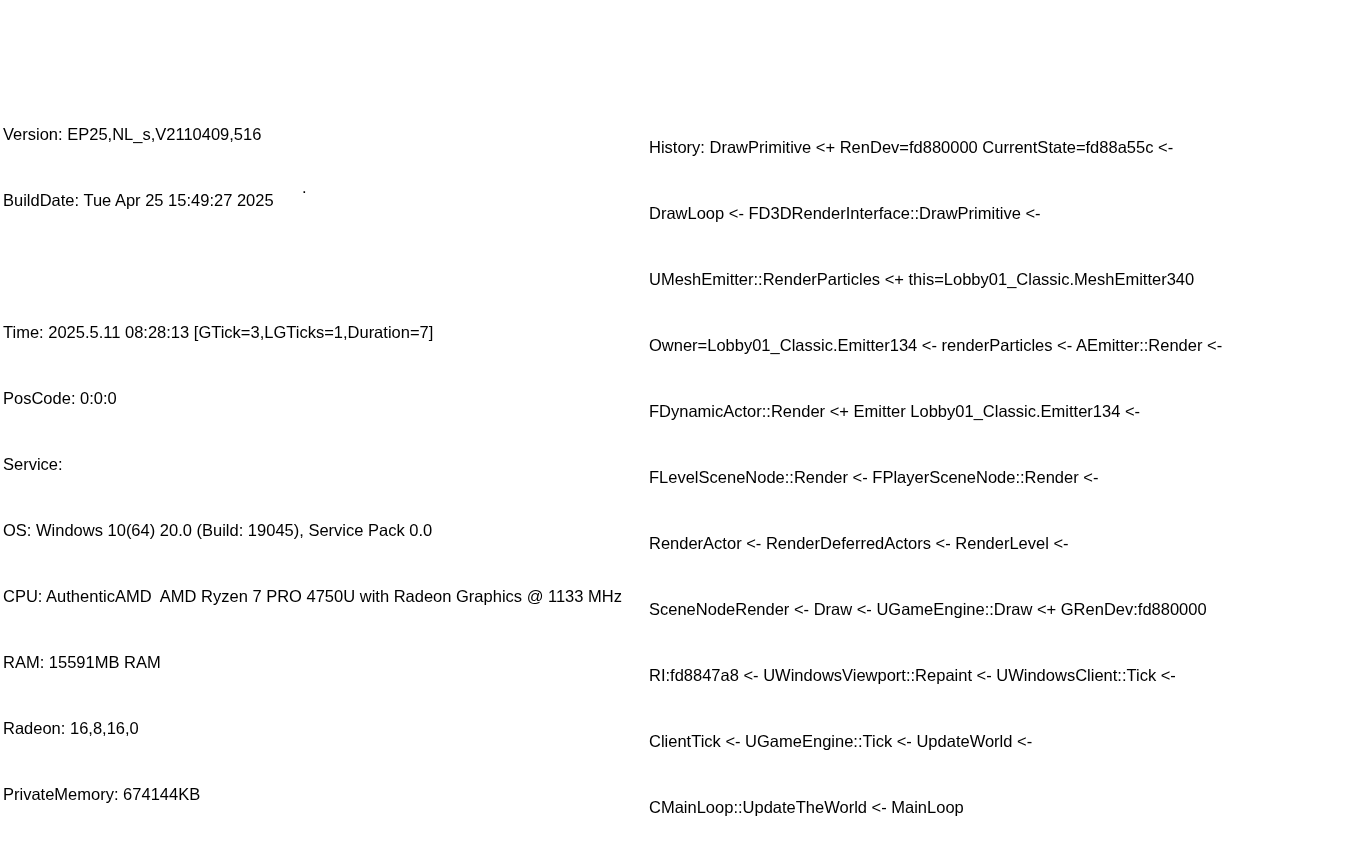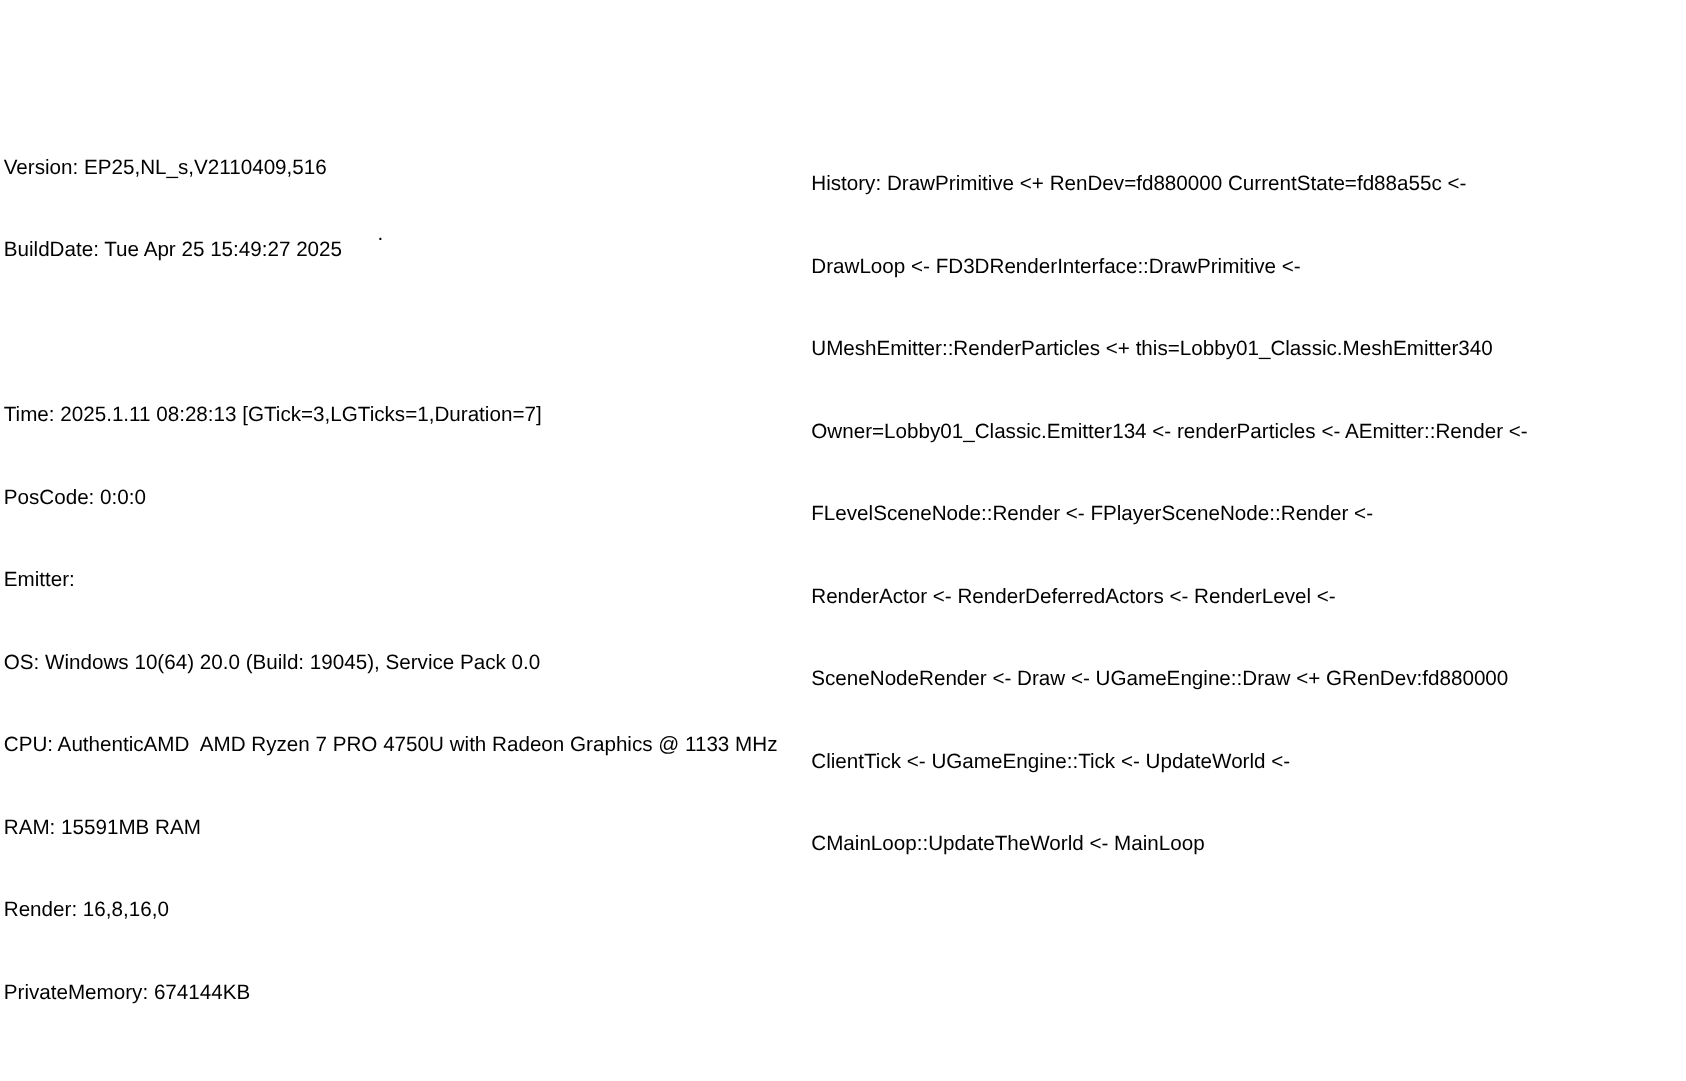--- a/index.html
+++ b/index.html
@@ -56,27 +56,27 @@
 </style>
 </head>
 <body>
 
 <div class="crash-report">
 
   <div class="col col-left">
     <span class="line">Version: EP25,NL_s,V2110409,516</span>
     <span class="line">BuildDate: Tue Apr 25 15:49:27 2025</span>
     <span class="blank"></span>
-    <span class="line">Time: 2025.1.11 08:28:13 [GTick=3,LGTicks=1,Duration=7]</span>
+    <span class="line">Time: 2025.5.11 08:28:13 [GTick=3,LGTicks=1,Duration=7]</span>
     <span class="line">PosCode: 0:0:0</span>
-    <span class="line">Emitter:</span>
+    <span class="line">Service:</span>
     <span class="line">OS: Windows 10(64) 20.0 (Build: 19045), Service Pack 0.0</span>
     <span class="line">CPU: AuthenticAMD  AMD Ryzen 7 PRO 4750U with Radeon Graphics @ 1133 MHz</span>
     <span class="line">RAM: 15591MB RAM</span>
-    <span class="line">Render: 16,8,16,0</span>
+    <span class="line">Radeon: 16,8,16,0</span>
     <span class="line">PrivateMemory: 674144KB</span>
     
     
     
     
     
     
     
     
     
@@ -96,23 +96,25 @@
     
   </div>
 
   <div class="dot-marker">.</div>
 
   <div class="col col-right">
     <span class="line">History: DrawPrimitive &lt;+ RenDev=fd880000 CurrentState=fd88a55c &lt;-</span>
     <span class="line">DrawLoop &lt;- FD3DRenderInterface::DrawPrimitive &lt;-</span>
     <span class="line">UMeshEmitter::RenderParticles &lt;+ this=Lobby01_Classic.MeshEmitter340</span>
     <span class="line">Owner=Lobby01_Classic.Emitter134 &lt;- renderParticles &lt;- AEmitter::Render &lt;-</span>
+    <span class="line">FDynamicActor::Render &lt;+ Emitter Lobby01_Classic.Emitter134 &lt;-</span>
     <span class="line">FLevelSceneNode::Render &lt;- FPlayerSceneNode::Render &lt;-</span>
     <span class="line">RenderActor &lt;- RenderDeferredActors &lt;- RenderLevel &lt;-</span>
     <span class="line">SceneNodeRender &lt;- Draw &lt;- UGameEngine::Draw &lt;+ GRenDev:fd880000</span>
+    <span class="line">RI:fd8847a8 &lt;- UWindowsViewport::Repaint &lt;- UWindowsClient::Tick &lt;-</span>
     <span class="line">ClientTick &lt;- UGameEngine::Tick &lt;- UpdateWorld &lt;-</span>
     <span class="line">CMainLoop::UpdateTheWorld &lt;- MainLoop</span>
     <span class="blank"></span>
     
     
     
     
     
     
   </div>

